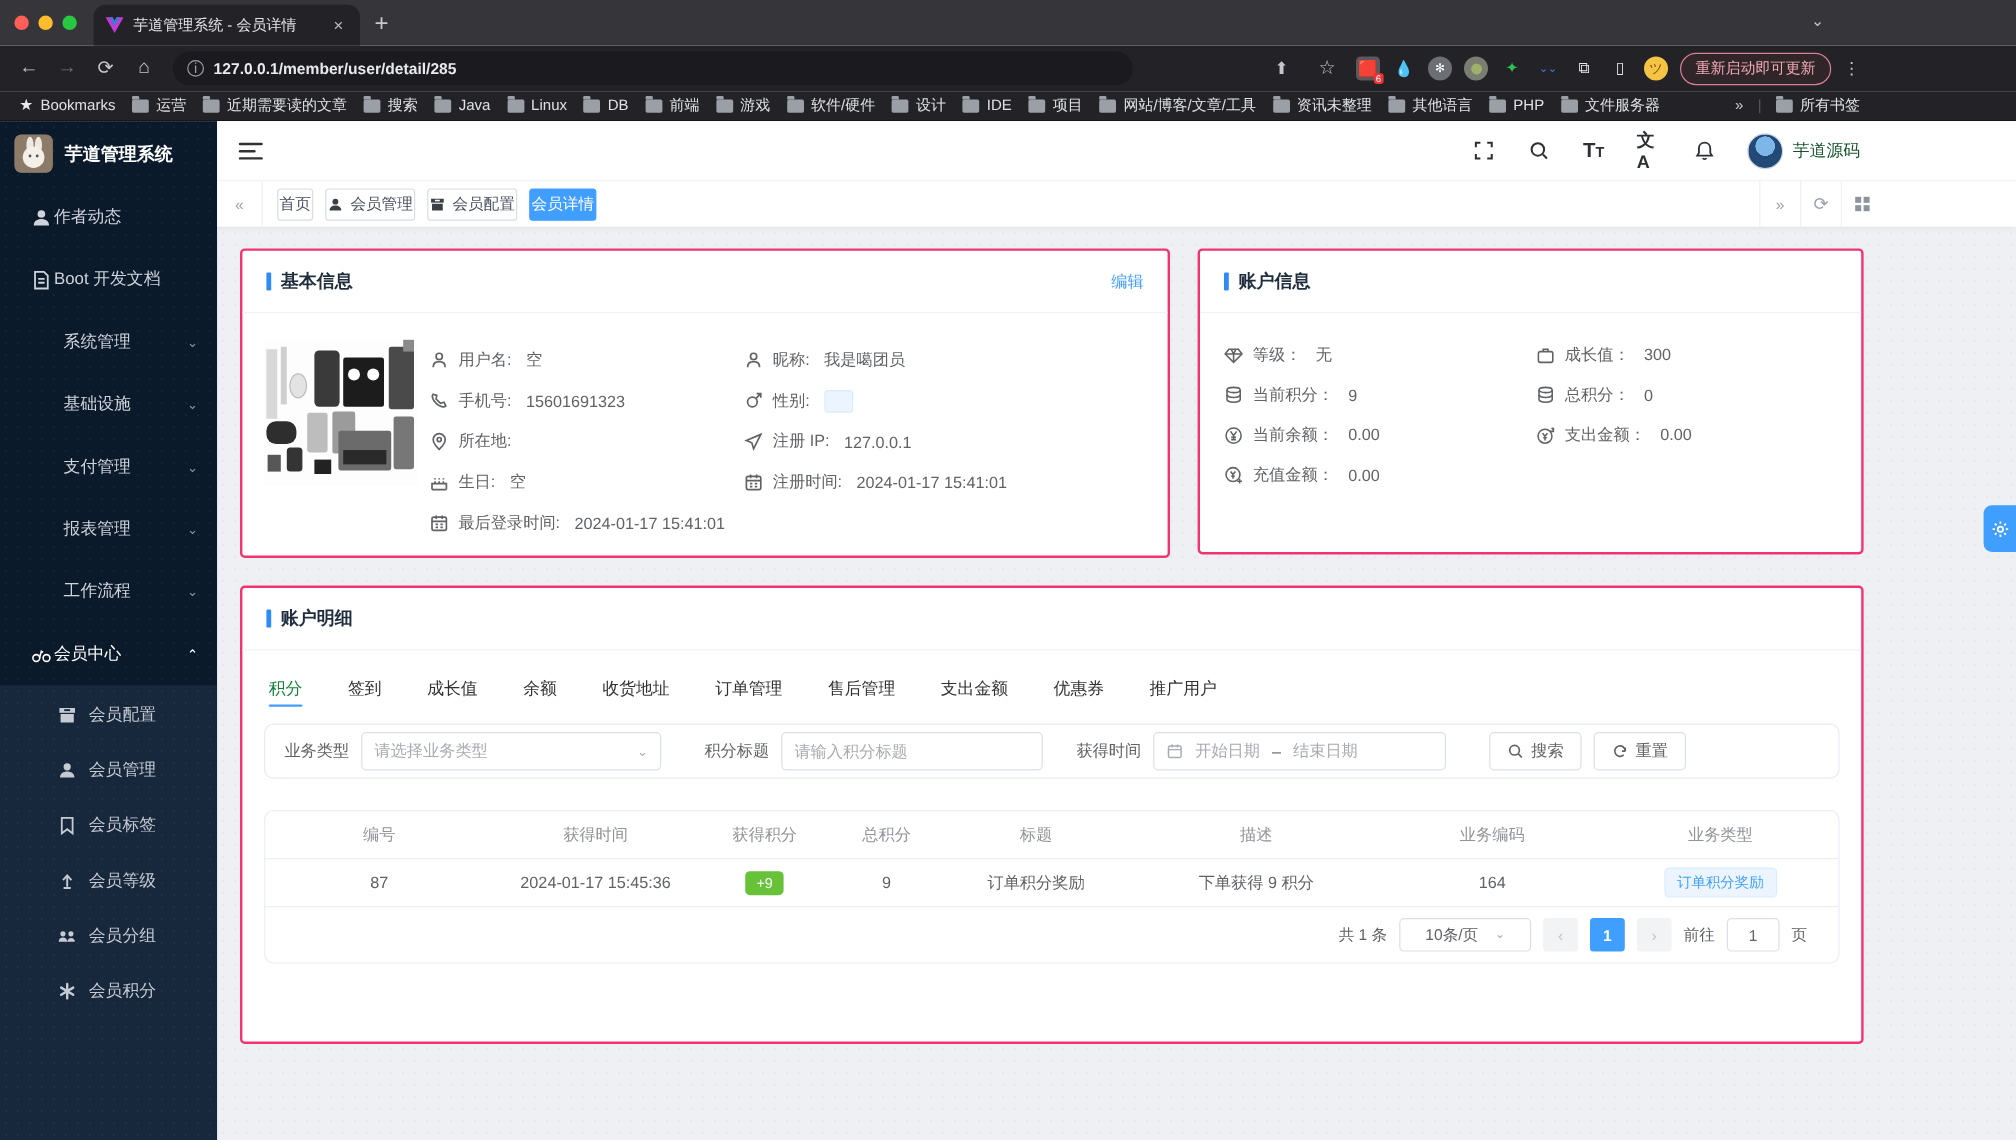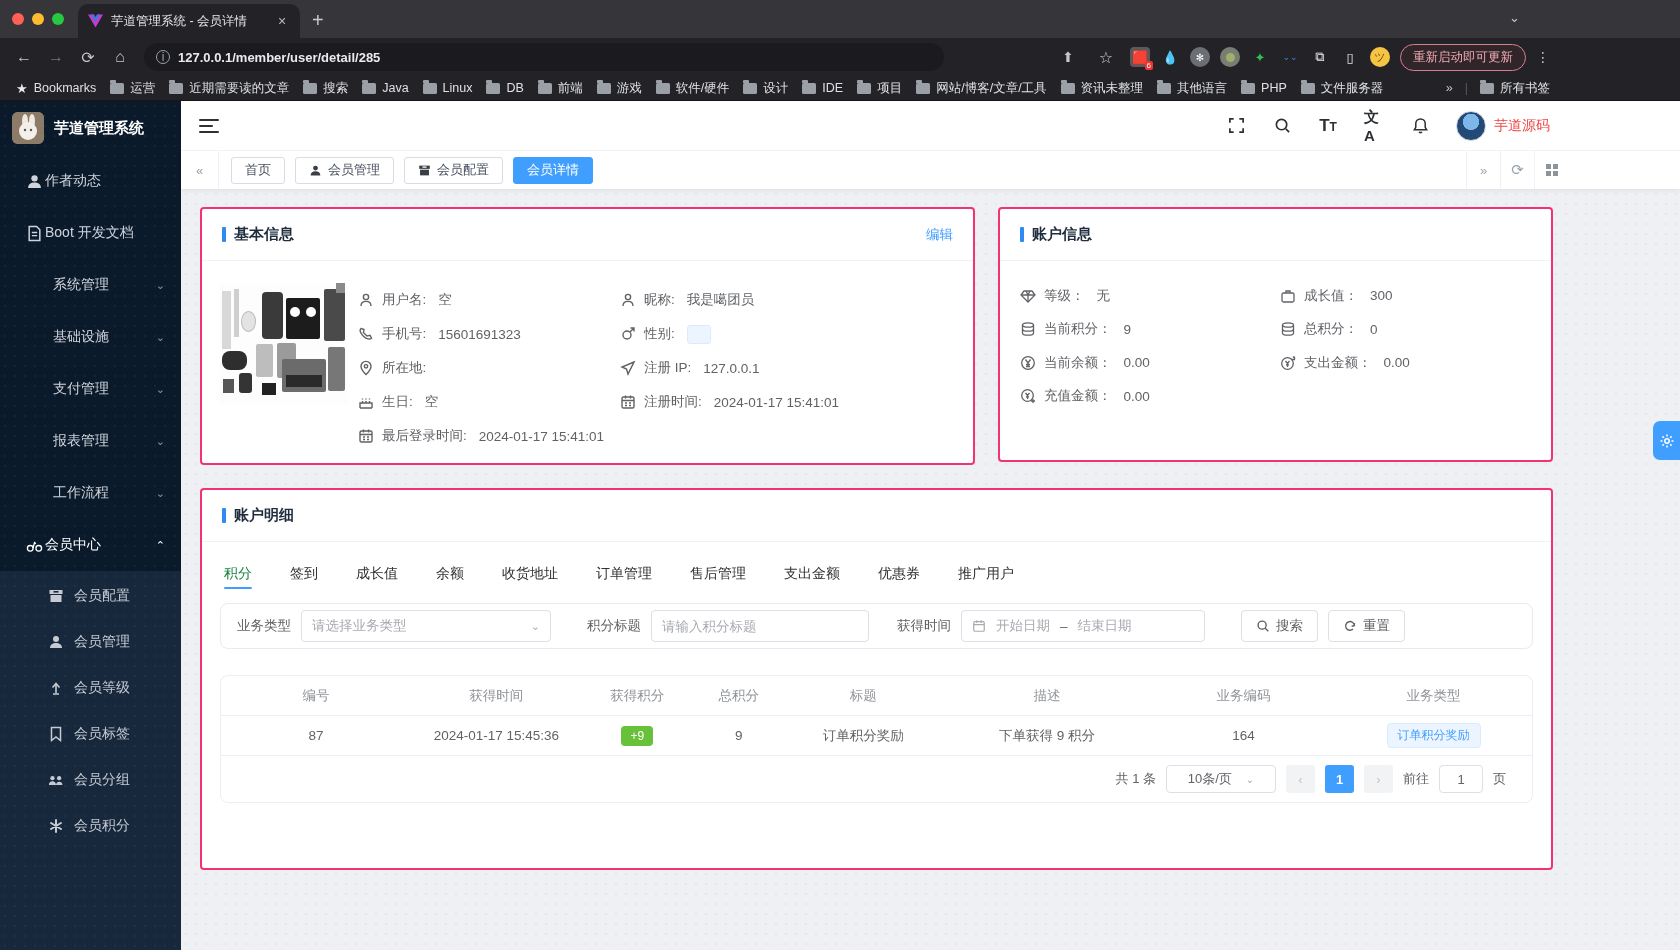--- a/index.html
+++ b/index.html
@@ -74,28 +74,28 @@
   .burger { width:20px; display:flex; flex-direction:column; gap:4px; }
   .burger i { height:2px; background:#303133; border-radius:1px; display:block; }
   .burger i:nth-child(2){ width:14px; }
   .nav-right { margin-left:auto; display:flex; align-items:center; gap:26px; padding-right:112px; color:#303133; }
   .nr-ico { width:20px; height:20px; display:flex; align-items:center; justify-content:center; color:#2c2f33; }
   .tt { font-size:17px; font-weight:600; font-variant:small-caps; }
   .wenA { font-size:15px; font-weight:600; }
   .user-chip { display:flex; align-items:center; gap:8px; }
   .avatar { width:30px; height:30px; border-radius:50%;
     background:radial-gradient(circle at 50% 35%, #7db6e8 0 35%, #234a77 36% 100%); border:1px solid #d0d6de; }
-  .username { font-size:14px; color:#ef4444; }
+  .username { font-size:14px; color:#14532d; }
 
   .tagsbar { height:39px; background:#fff; border-top:1px solid #f2f3f5; box-shadow:0 2px 4px rgba(0,0,0,0.06);
     display:flex; align-items:center; position:relative; z-index:2; }
   .tag-arrow { width:38px; height:100%; display:flex; align-items:center; justify-content:center;
     color:#9aa2ad; font-size:13px; border-right:1px solid #f0f1f3; }
   .tags-list { display:flex; gap:10px; padding-left:12px; align-items:center; flex:1; }
-  .tag { height:27px; display:flex; align-items:center; gap:6px; padding:0 13px; border:1px solid #d8dce5;
+  .tag { height:27px; display:flex; align-items:center; gap:6px; padding:0 1px; border:1px solid #d8dce5;
     border-radius:3px; font-size:13px; color:#495060; background:#fff; }
   .tag .t-ico { width:13px; height:13px; display:flex; }
   .tag.active { background:#409eff; border-color:#409eff; color:#fff; }
   .tags-right { display:flex; height:100%; margin-left:auto; margin-right:112px; }
   .tr-btn { width:34px; height:100%; display:flex; align-items:center; justify-content:center;
     color:#9aa2ad; border-left:1px solid #f0f1f3; font-size:13px; }
   .grid-ico { display:grid; grid-template-columns:5px 5px; gap:2px; }
   .grid-ico i { width:5px; height:5px; background:#8d949e; display:block; }
 
   
@@ -373,34 +373,34 @@
         <span class="mi-ico">
             <svg class="ico-svg" viewBox="0 0 16 16" fill="#c6cbd3">
               <circle cx="8" cy="5" r="3"></circle>
               <path d="M2 14c0-3.3 2.7-5 6-5s6 1.7 6 5z"></path>
             </svg>
           </span>
         <span>会员管理</span>
       </div>
       <div class="sm-item">
         <span class="mi-ico">
+            <svg class="ico-svg" viewBox="0 0 16 16" fill="none" stroke="#c6cbd3" stroke-width="1.5">
+              <path d="M3.5 1.5h9v13l-4.5-3.5-4.5 3.5z"></path>
+            </svg>
+          </span>
+        <span>会员标签</span>
+      </div>
+      <div class="sm-item">
+        <span class="mi-ico">
             <svg class="ico-svg" viewBox="0 0 16 16" fill="none" stroke="#c6cbd3" stroke-width="1.6">
               <path d="M5 14h6M8 13V4"></path>
               <path d="M4.5 7.5L8 3.5l3.5 4" fill="none"></path>
             </svg>
           </span>
         <span>会员等级</span>
-      </div>
-      <div class="sm-item">
-        <span class="mi-ico">
-            <svg class="ico-svg" viewBox="0 0 16 16" fill="none" stroke="#c6cbd3" stroke-width="1.5">
-              <path d="M3.5 1.5h9v13l-4.5-3.5-4.5 3.5z"></path>
-            </svg>
-          </span>
-        <span>会员标签</span>
       </div>
       <div class="sm-item">
         <span class="mi-ico">
             <svg class="ico-svg" viewBox="0 0 18 16" fill="#c6cbd3">
               <circle cx="5" cy="6" r="2.4"></circle>
               <circle cx="12.5" cy="6" r="2.4"></circle>
               <path d="M1 13.5c0-2.6 1.8-4 4-4s4 1.4 4 4zM9 13.5c.3-2.4 1.8-3.6 3.6-3.6 2 0 3.6 1.3 3.6 3.6z"></path>
             </svg>
           </span>
         <span>会员分组</span>

